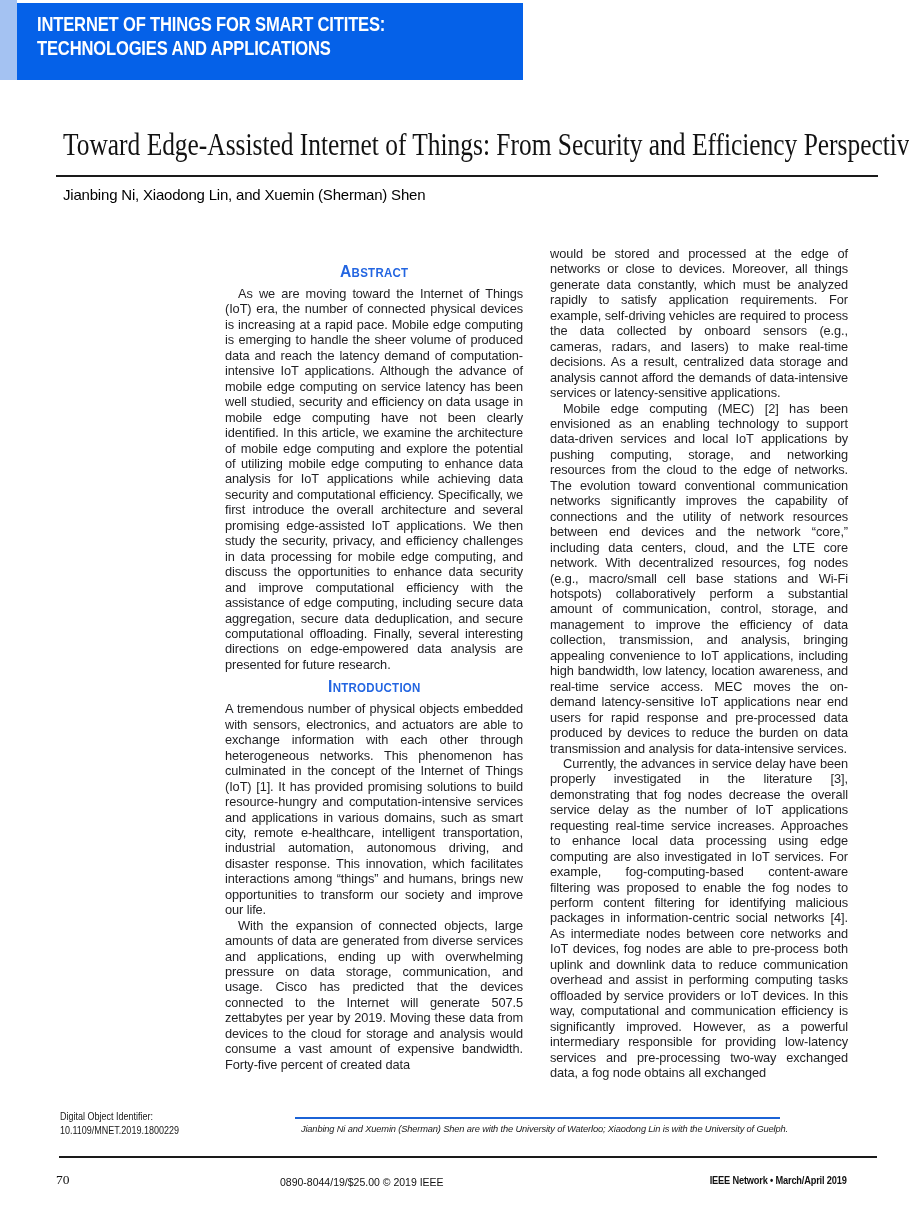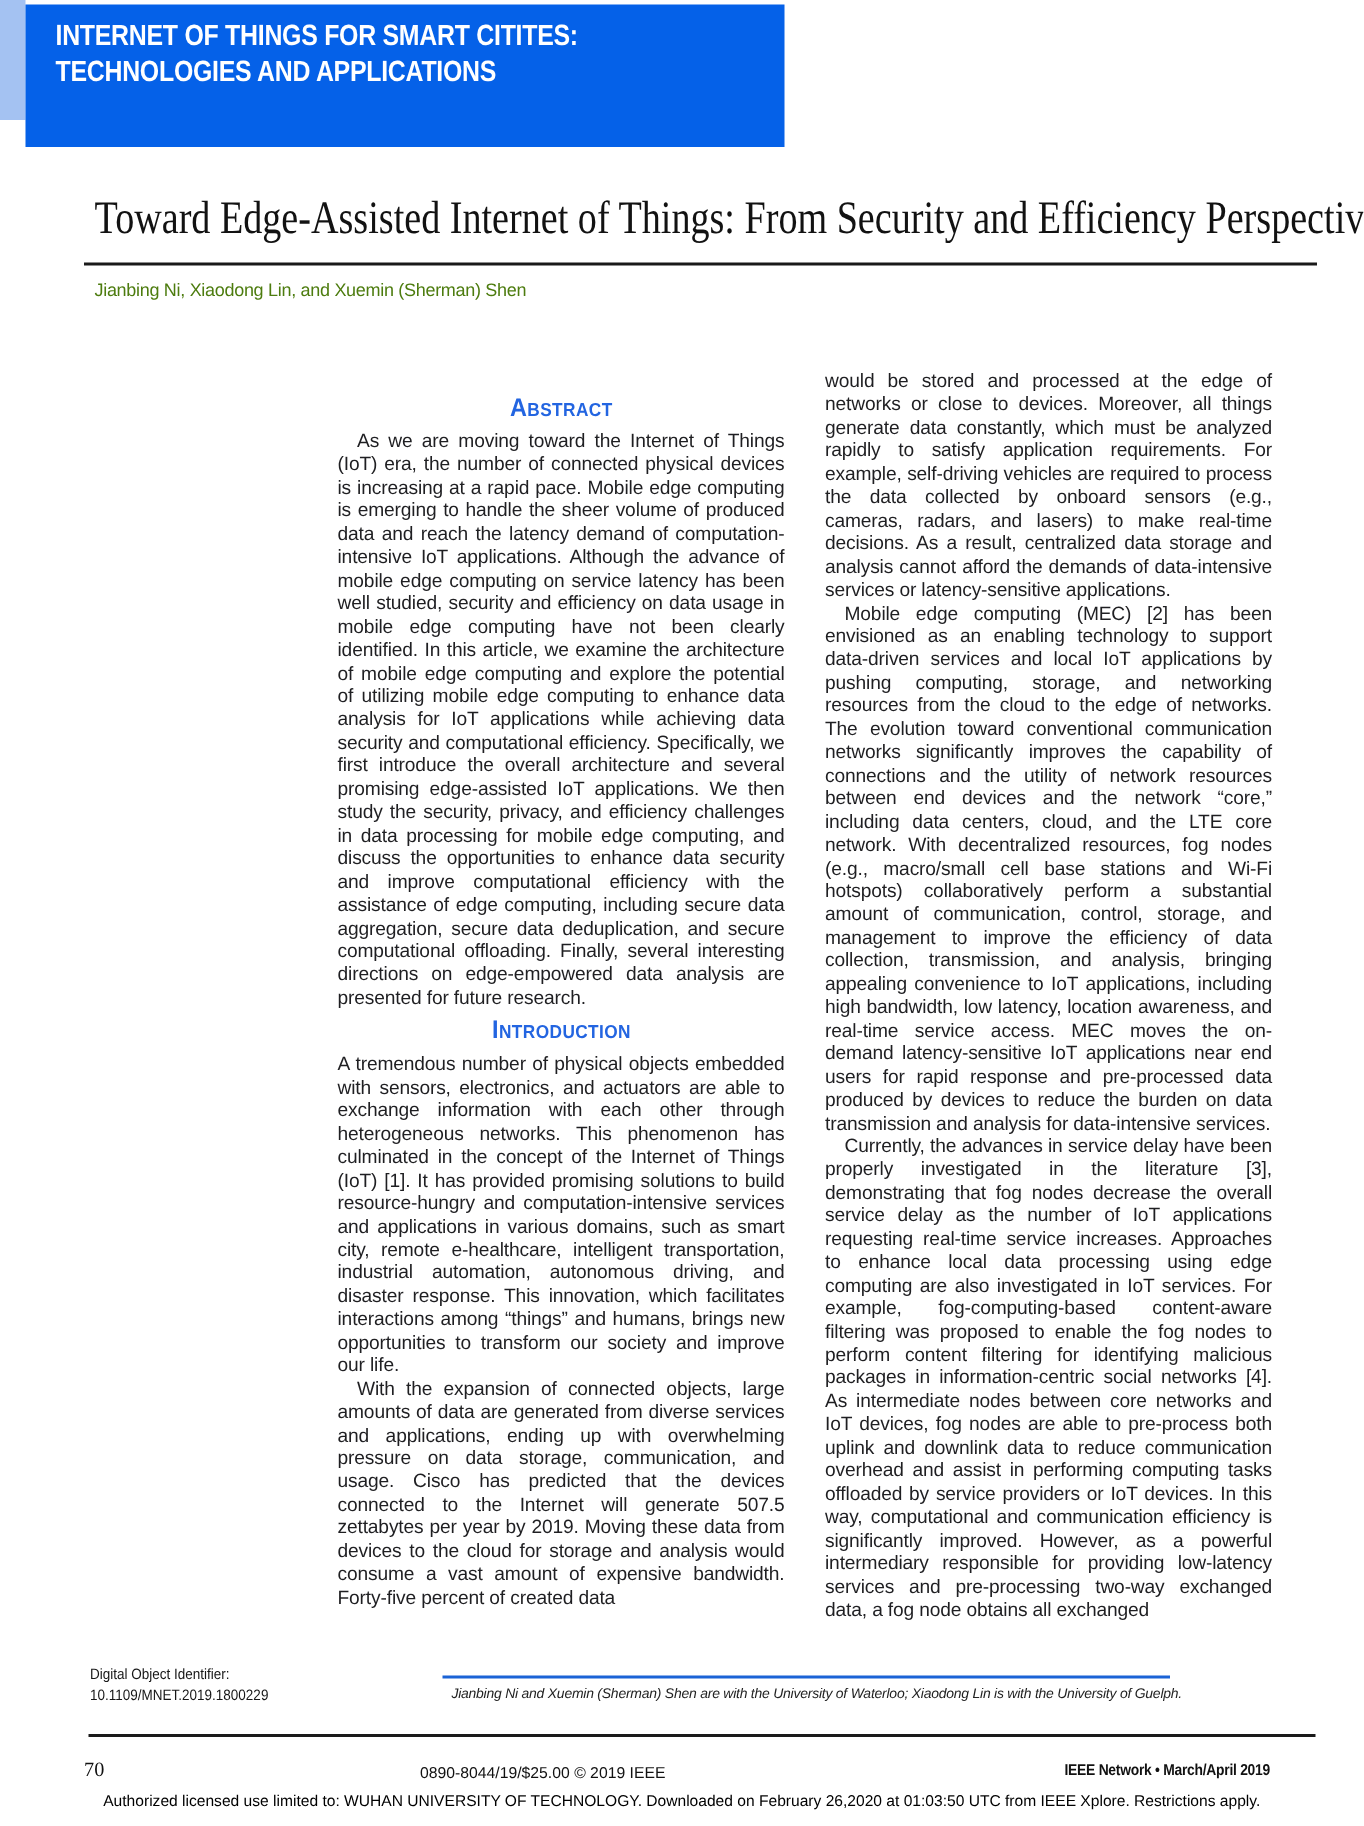--- a/index.html
+++ b/index.html
@@ -1,31 +1,31 @@
 <!DOCTYPE html>
 <html><head>
 <meta charset="utf-8">
 <style>
   html,body{margin:0;padding:0;background:#ffffff;}
   .page{position:relative;width:909px;height:1217px;background:#ffffff;overflow:hidden;
         font-family:"Liberation Sans",sans-serif;color:#1d1d1f;}
 
   
   .stripe{position:absolute;left:0;top:0;width:17px;height:80px;background:#a4c2f2;}
-  .banner{position:absolute;left:17px;top:3px;width:506px;height:95px;background:#0561e8;}
+  .banner{position:absolute;left:17px;top:3px;width:506px;height:77px;background:#0561e8;}
   .banner-text{position:absolute;left:20px;top:9px;color:#ffffff;font-weight:700;
                font-size:19.5px;line-height:24px;letter-spacing:-0.2px;white-space:nowrap;
                transform:scaleX(0.85);transform-origin:0 0;}
 
   
   .title{position:absolute;left:63px;top:126px;margin:0;font-family:"Liberation Serif",serif;
          font-weight:500;font-size:31px;line-height:38px;color:#121212;white-space:nowrap;
          transform:scaleX(0.82);transform-origin:0 50%;}
   .title-rule{position:absolute;left:56px;top:175px;width:822px;height:2px;background:#1a1a1a;}
-  .authors{position:absolute;left:63px;top:186px;font-size:12px;letter-spacing:-0.2px;color:#4d7c0f;}
+  .authors{position:absolute;left:63px;top:186px;font-size:15px;letter-spacing:-0.2px;color:#000000;}
 
   
   .col{position:absolute;top:246px;width:298px;text-align:justify;
        font-size:12.8px;line-height:15.45px;letter-spacing:-0.1px;color:#1f1f22;}
   .left-col{left:225px;}
   .right-col{left:550px;}
   .col p{margin:0;text-indent:13px;}
   .intro-body p:first-child{text-indent:0;}
   .right-col p:first-child{text-indent:0;}
 
@@ -97,15 +97,14 @@
     <div>10.1109/MNET.2019.1800229</div>
   </div>
 
   <div class="footnote-rule"></div>
   <div class="footnote">Jianbing Ni and Xuemin (Sherman) Shen are with the University of Waterloo; Xiaodong Lin is with the University of Guelph.</div>
 
   <div class="footer-rule"></div>
   <div class="page-num">70</div>
   <div class="copyright">0890-8044/19/$25.00 © 2019 IEEE</div>
   <div class="journal">IEEE Network • March/April 2019</div>
-  <div class="license">Authorized licensed use limited to: WUHAN UNIVERSITY OF TECHNOLOGY. Downloaded on February 26,2020 at 01:03:50 UTC from IEEE Xplore.  Restrictions apply.</div>
 
 </div>
 
 </body></html>

